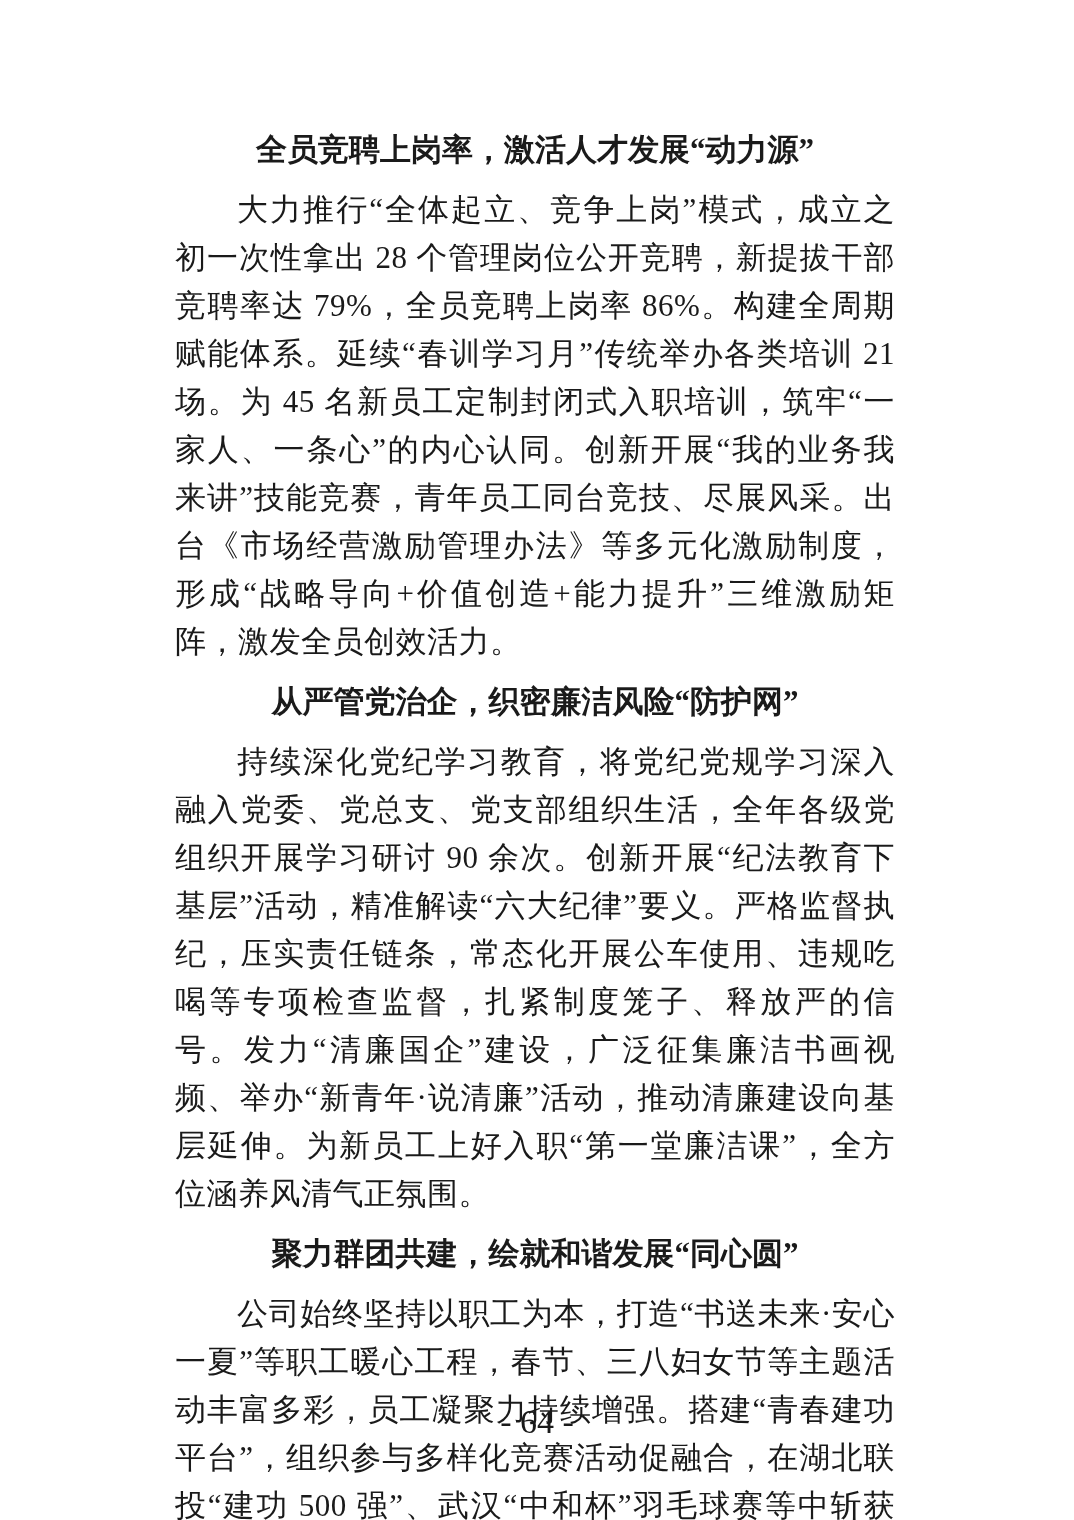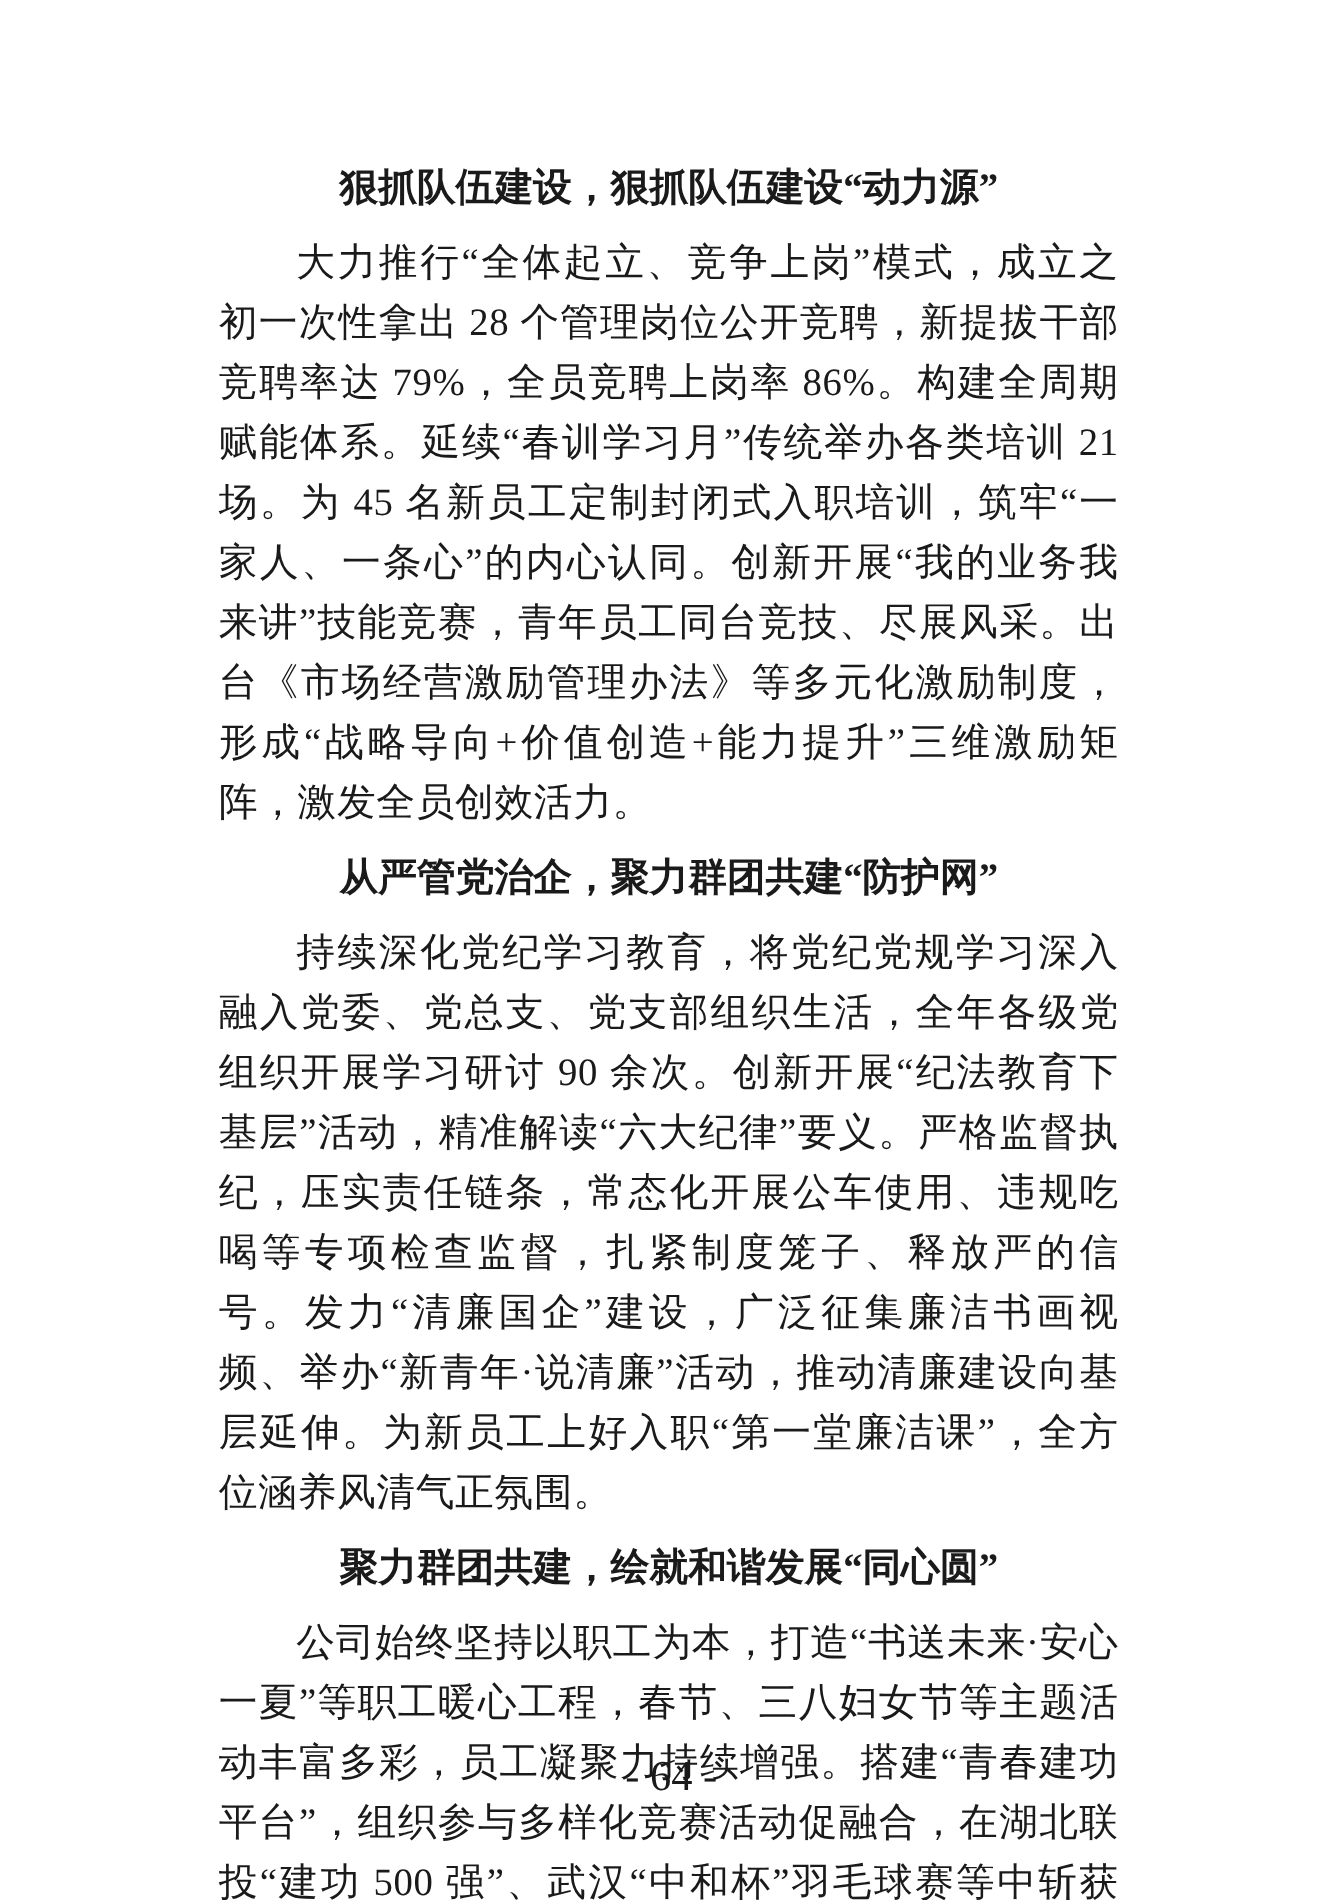--- a/index.html
+++ b/index.html
@@ -51,24 +51,24 @@
     color: #1a1a1a;
     font-family: "Liberation Serif", "DejaVu Serif", serif;
   }
 </style>
 </head>
 <body>
 
 <div class="page">
   <div class="content">
 
-    <h2 class="section-heading">狠抓队伍建设，狠抓队伍建设“动力源”</h2>
+    <h2 class="section-heading">全员竞聘上岗率，激活人才发展“动力源”</h2>
     <p class="body-paragraph">大力推行“全体起立、竞争上岗”模式，成立之初一次性拿出 28 个管理岗位公开竞聘，新提拔干部竞聘率达 79%，全员竞聘上岗率 86%。构建全周期赋能体系。延续“春训学习月”传统举办各类培训 21 场。为 45 名新员工定制封闭式入职培训，筑牢“一家人、一条心”的内心认同。创新开展“我的业务我来讲”技能竞赛，青年员工同台竞技、尽展风采。出台《市场经营激励管理办法》等多元化激励制度，形成“战略导向+价值创造+能力提升”三维激励矩阵，激发全员创效活力。</p>
 
-    <h2 class="section-heading">从严管党治企，聚力群团共建“防护网”</h2>
+    <h2 class="section-heading">从严管党治企，织密廉洁风险“防护网”</h2>
     <p class="body-paragraph">持续深化党纪学习教育，将党纪党规学习深入融入党委、党总支、党支部组织生活，全年各级党组织开展学习研讨 90 余次。创新开展“纪法教育下基层”活动，精准解读“六大纪律”要义。严格监督执纪，压实责任链条，常态化开展公车使用、违规吃喝等专项检查监督，扎紧制度笼子、释放严的信号。发力“清廉国企”建设，广泛征集廉洁书画视频、举办“新青年·说清廉”活动，推动清廉建设向基层延伸。为新员工上好入职“第一堂廉洁课”，全方位涵养风清气正氛围。</p>
 
     <h2 class="section-heading">聚力群团共建，绘就和谐发展“同心圆”</h2>
     <p class="body-paragraph">公司始终坚持以职工为本，打造“书送未来·安心一夏”等职工暖心工程，春节、三八妇女节等主题活动丰富多彩，员工凝聚力持续增强。搭建“青春建功平台”，组织参与多样化竞赛活动促融合，在湖北联投“建功 500 强”、武汉“中和杯”羽毛球赛等中斩获多项荣誉。面对 2024 年初极端雨雪灾害，青年突击队无畏奔赴市内外重点道路一线，高效除雪清障保障畅通，有力</p>
 
   </div>
 
   <div class="page-number">- 64 -</div>
 </div>
 

